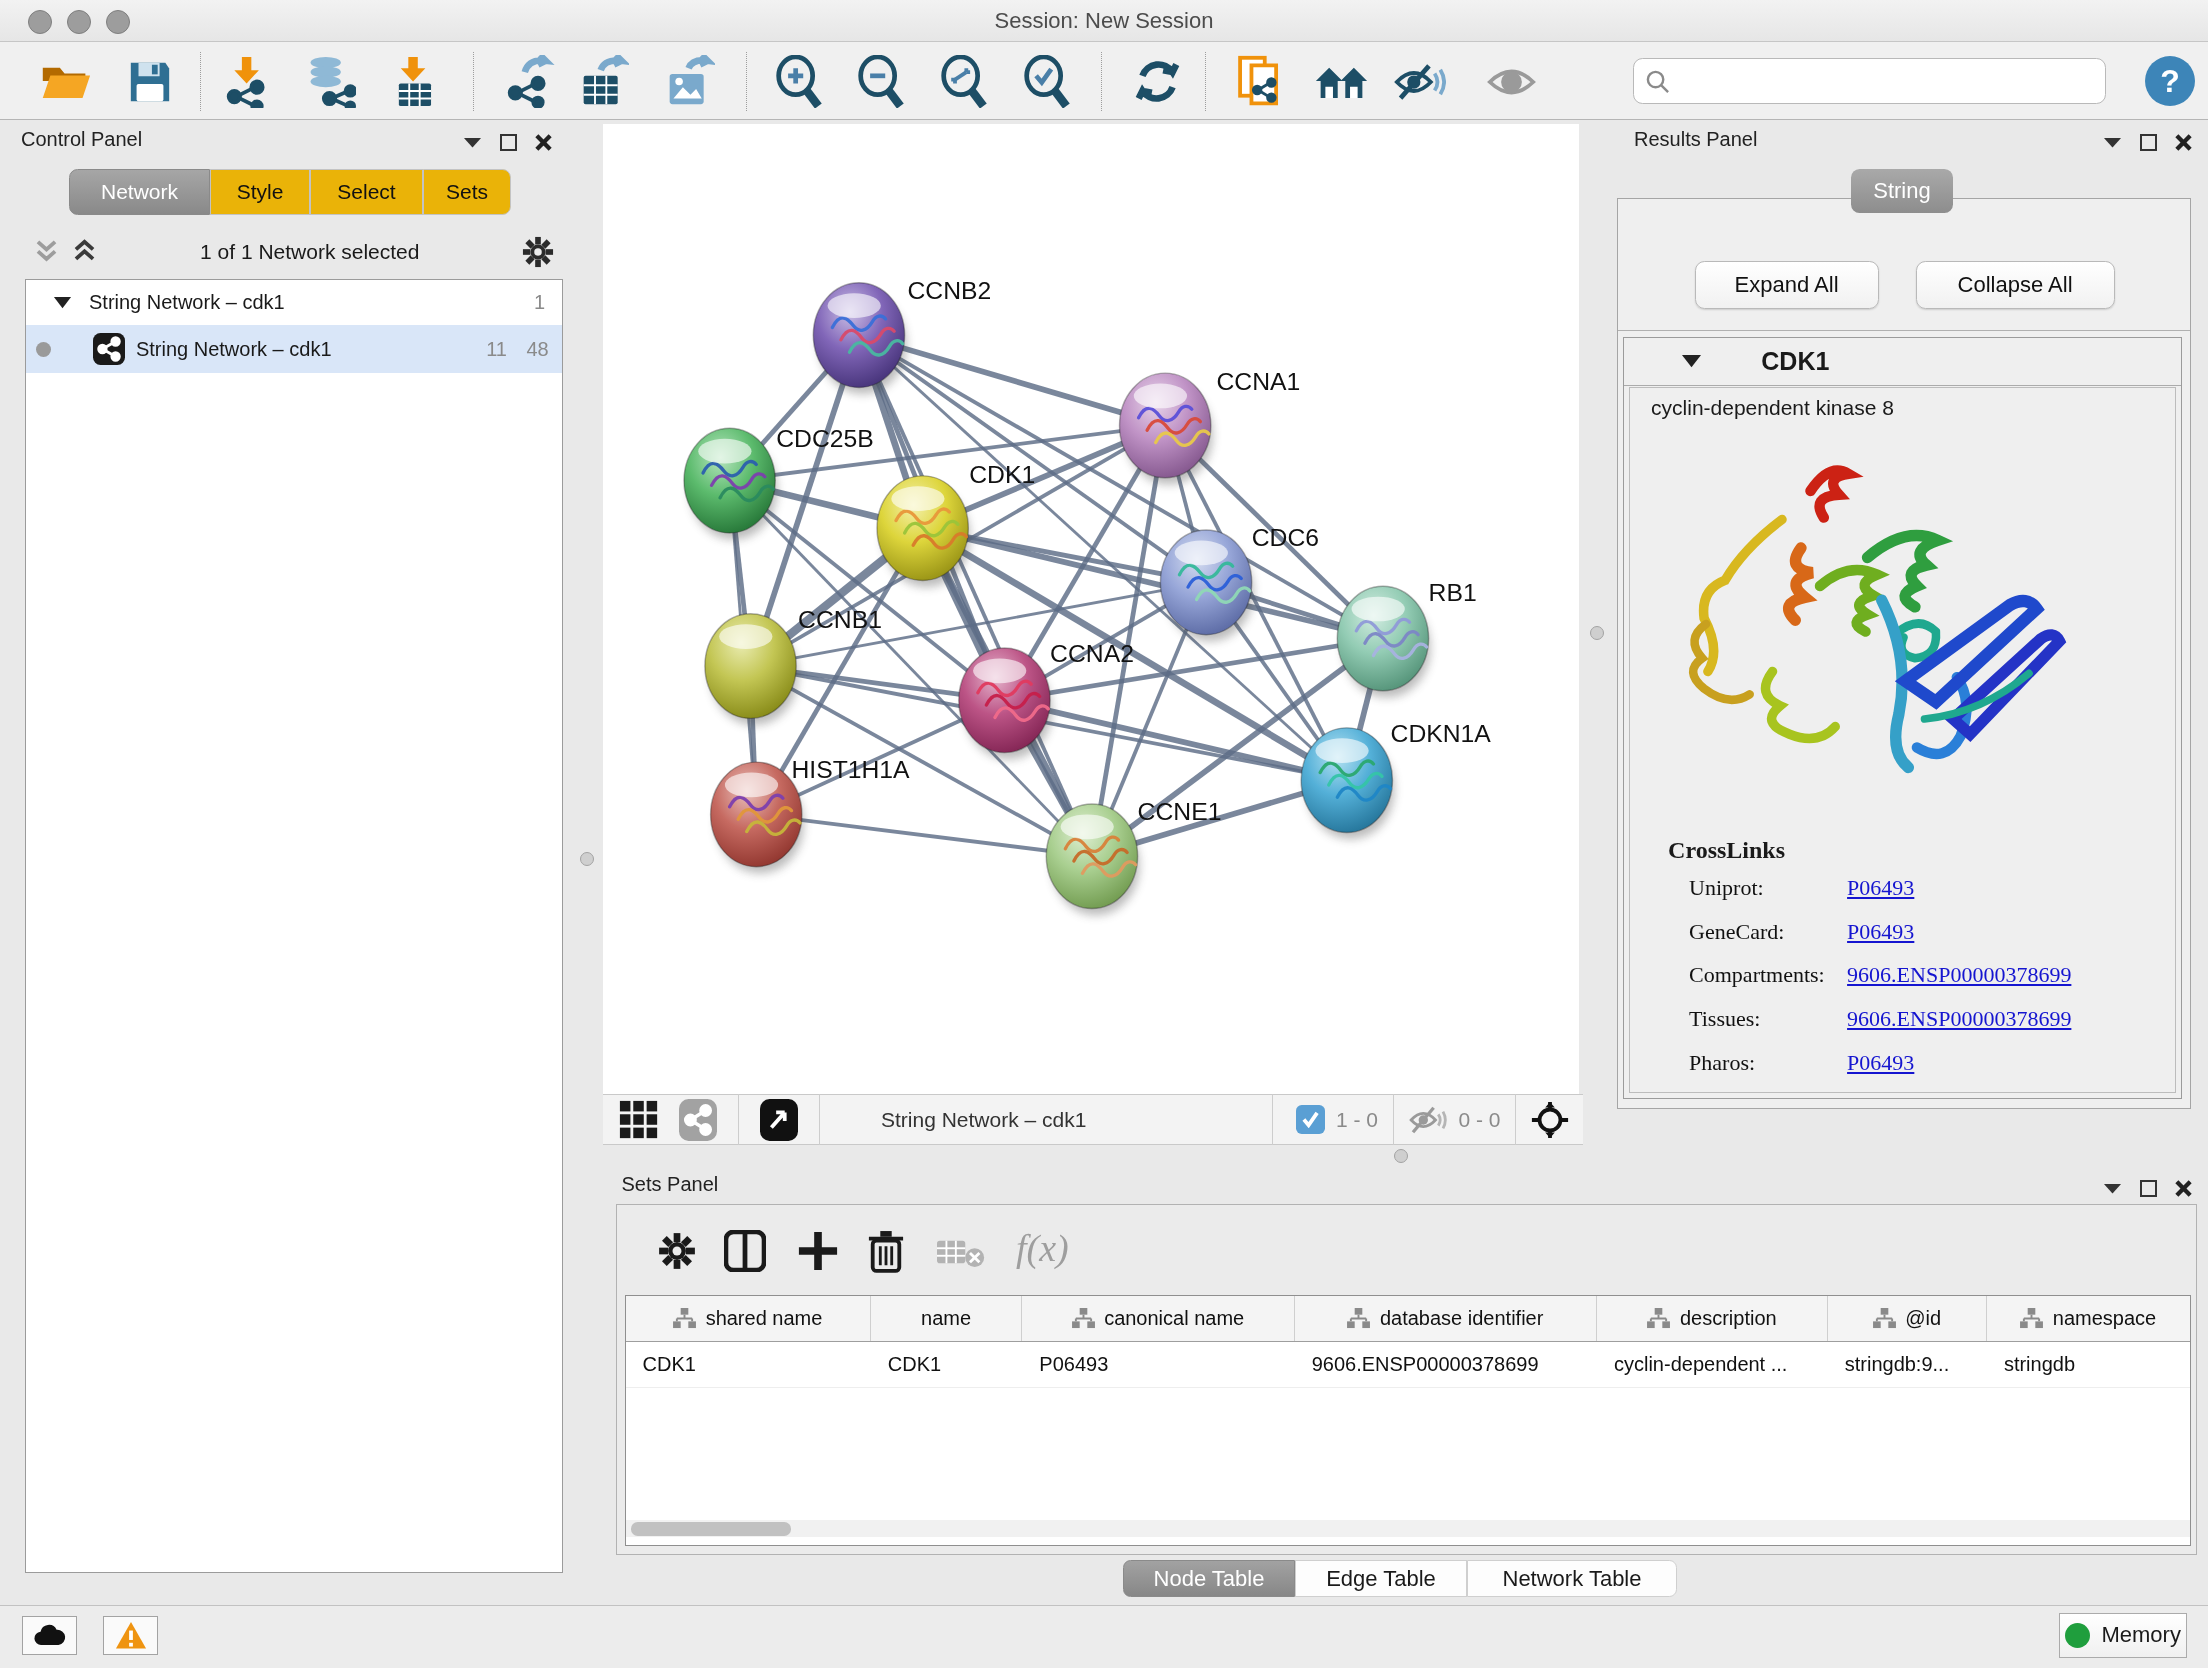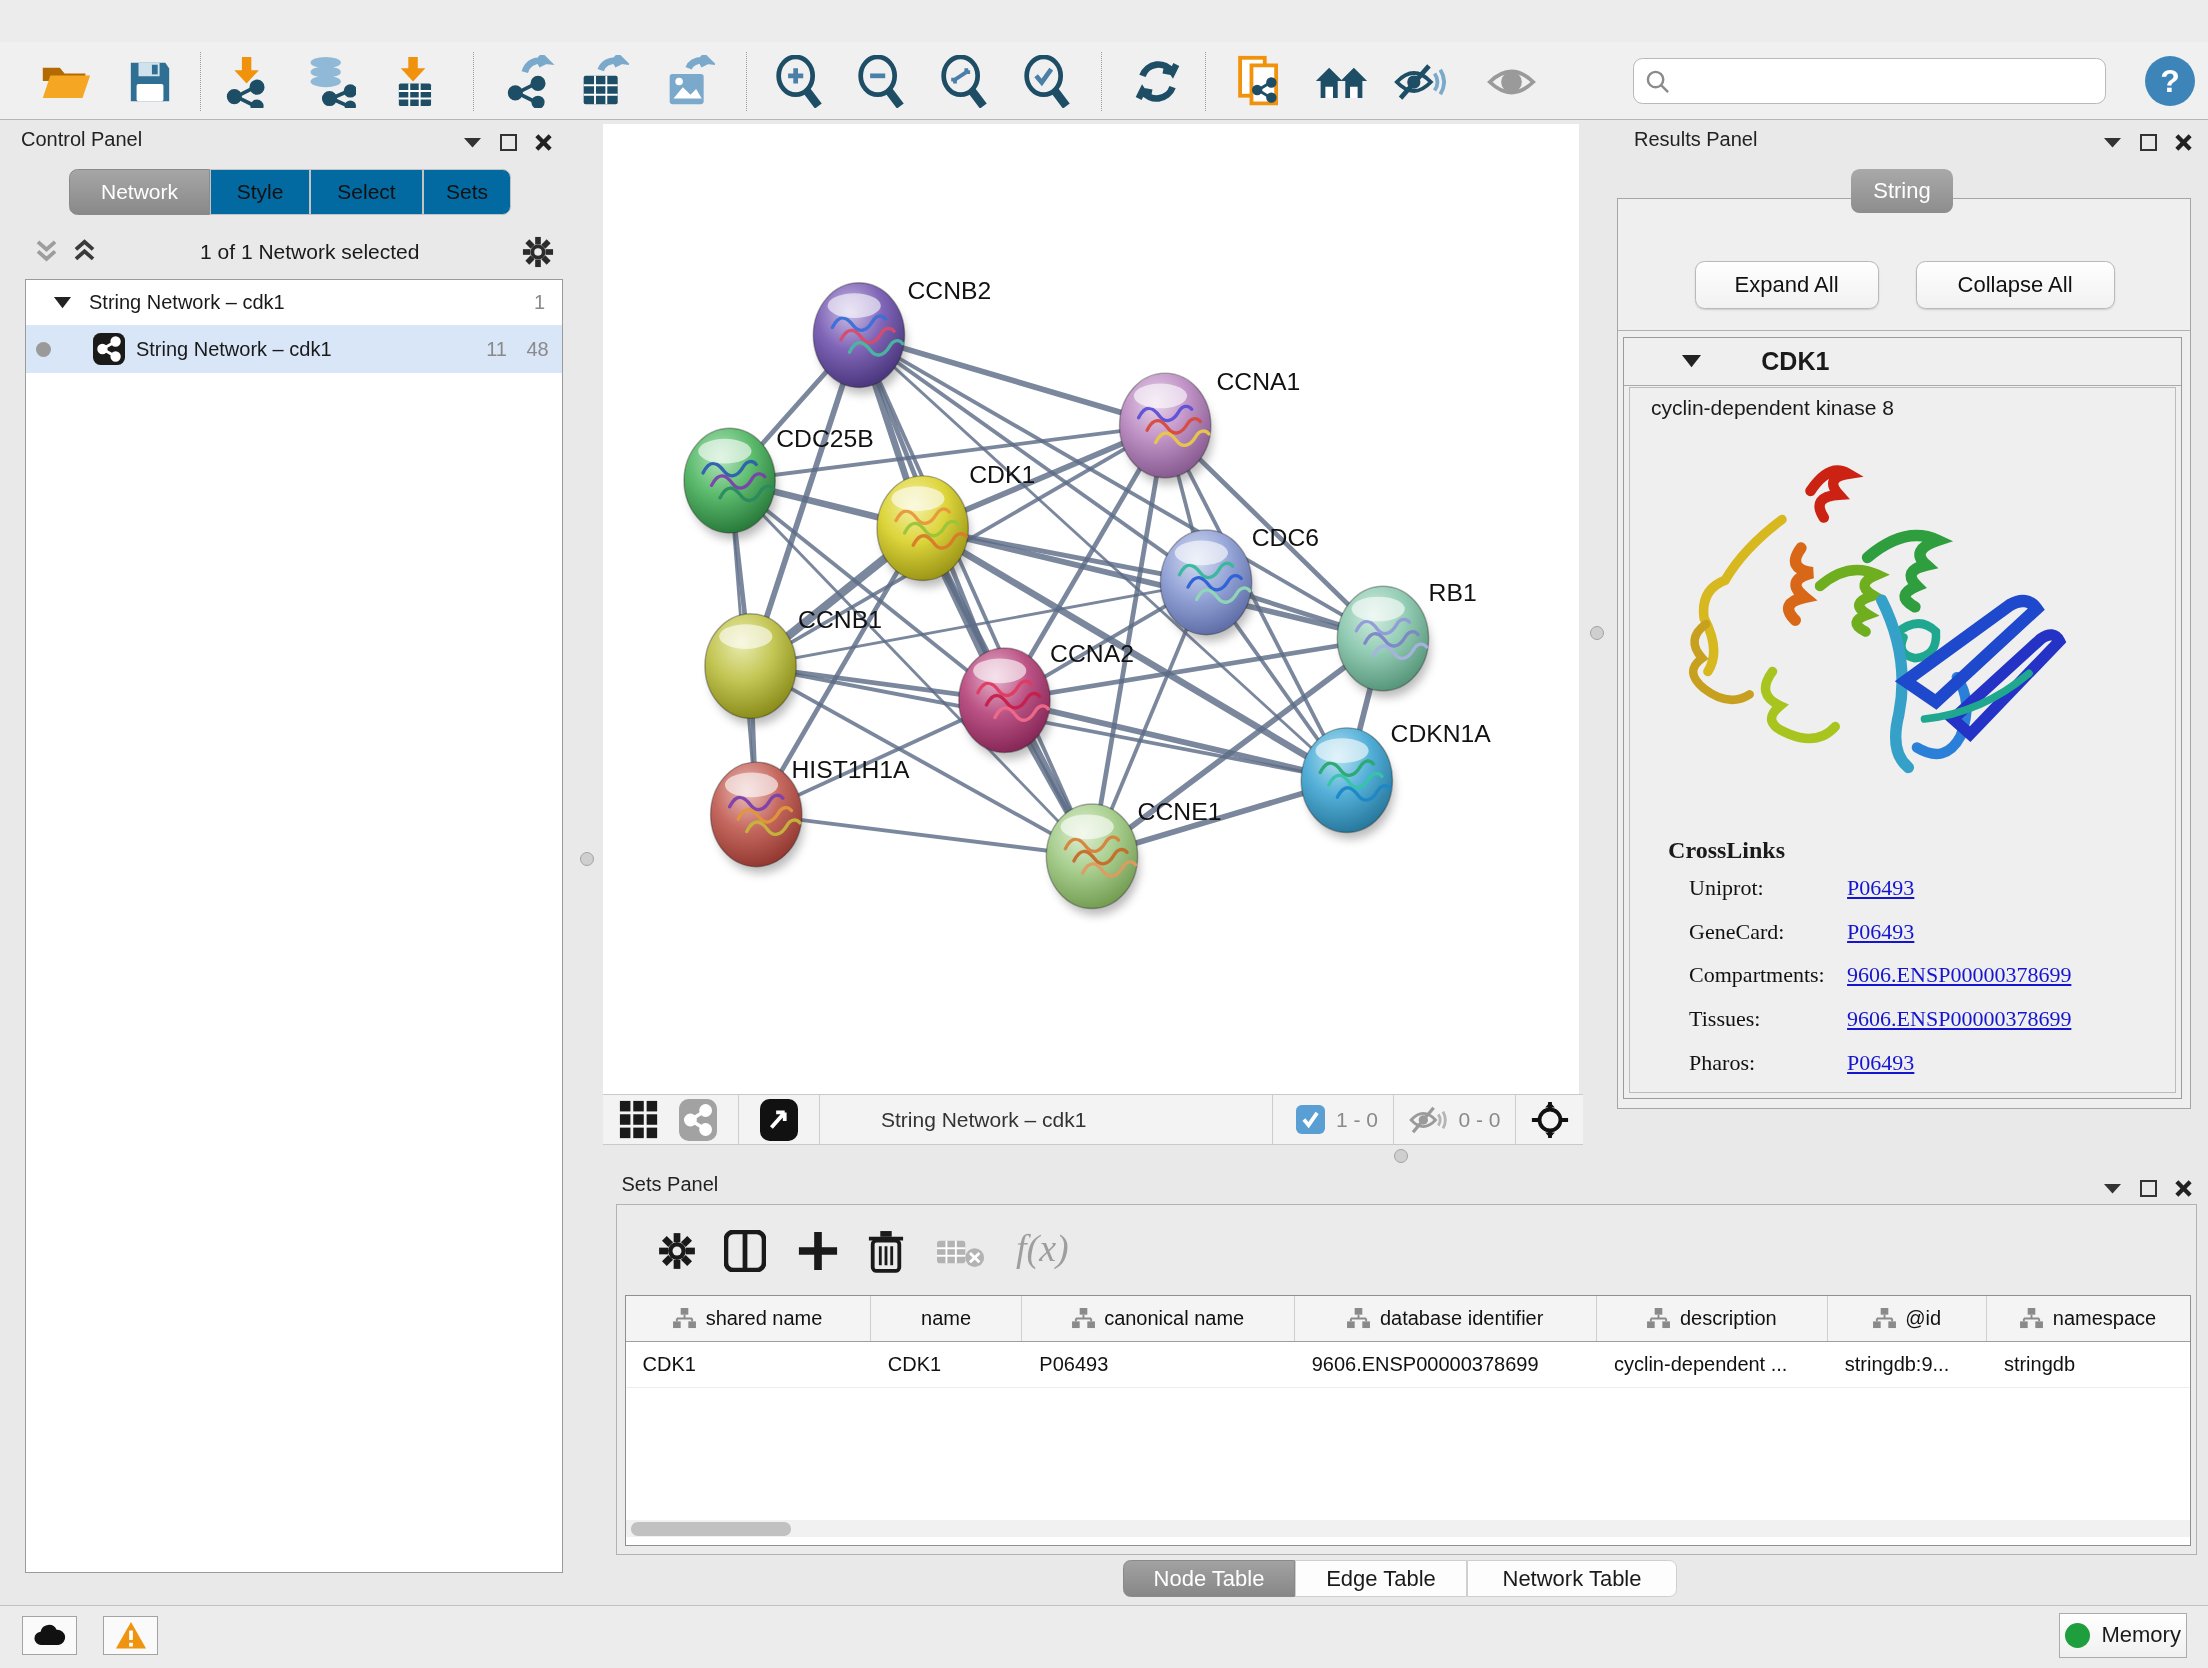--- a/index.html
+++ b/index.html
@@ -26,21 +26,21 @@
     background:#3d85b8;color:#fff;font-size:32px;font-weight:bold;display:flex;
     align-items:center;justify-content:center;}
   
   #content{position:absolute;left:0;top:120px;width:2208px;height:1486px;background:#e9e9e9;}
   .panel-title{font-size:20px;color:#222;}
   .ph-icons{position:absolute;display:flex;gap:17px;align-items:center;}
   .dot-handle{position:absolute;width:14.3px;height:14.3px;border-radius:50%;
     background:#cfcfcf;border:1px solid #a3a3a3;}
   
   #control-panel{position:absolute;left:0;top:0;width:593px;height:1486px;}
-  .tab-btn{height:46px;border:1px solid #c3c3c3;background:#0369a1;font-size:21px;
+  .tab-btn{height:46px;border:1px solid #c3c3c3;background:#eab308;font-size:21px;
     display:flex;align-items:center;justify-content:center;color:#111;}
   .tab-sel{background:linear-gradient(#a6a6a6,#898989);color:#fff;border-color:#8a8a8a;}
   #cp-tabs{position:absolute;left:69px;top:49px;display:flex;}
   #cp-sub{position:absolute;left:25px;top:110px;width:538px;height:44px;display:flex;align-items:center;}
   #tree-box{position:absolute;left:25px;top:159px;width:538px;height:1294px;background:#fff;
     border:1.9px solid #9b9b9b;}
   .tree-row{position:relative;height:45px;display:flex;align-items:center;font-size:20px;}
   .tree-row.sel{background:#d9e6f8;height:48px;}
   
   #canvas-wrap{position:absolute;left:603px;top:3.8px;width:976px;height:970px;background:#fff;}
@@ -91,20 +91,26 @@
   #memory-btn{position:absolute;right:21px;top:6.7px;width:128px;height:45px;background:linear-gradient(#fff,#f0f0f0);
     border:1.9px solid #ababab;display:flex;align-items:center;justify-content:center;gap:11.4px;font-size:22px;}
   #memory-dot{width:25px;height:25px;border-radius:50%;background:#1f9e3d;}
   .num{color:#8a8a8a;}
 </style>
 </head>
 <body>
 
 <div id="window">
 
+  <div id="titlebar">
+    <div class="tl" style="left:27.6px"></div>
+    <div class="tl" style="left:67px"></div>
+    <div class="tl" style="left:106px"></div>
+    <div id="title-text">Session: New Session</div>
+  </div>
 
   <div id="toolbar">
     <div class="tbi" style="left:38px">
       <svg width="53" height="44" viewBox="0 0 56 46">
         <path d="M4 8 h18 l5 6 h22 v8 H4 z" fill="#b36a00"></path>
         <path d="M4 40 L12 16 h42 L46 40 z" fill="#f5a623"></path>
       </svg>
     </div>
     <div class="tbi" style="left:122px">
       <svg width="46" height="46" viewBox="0 0 48 48">

